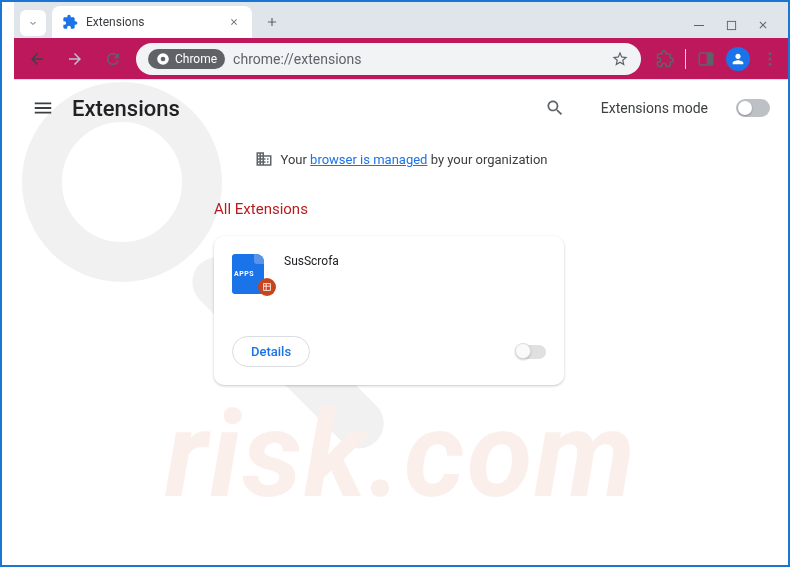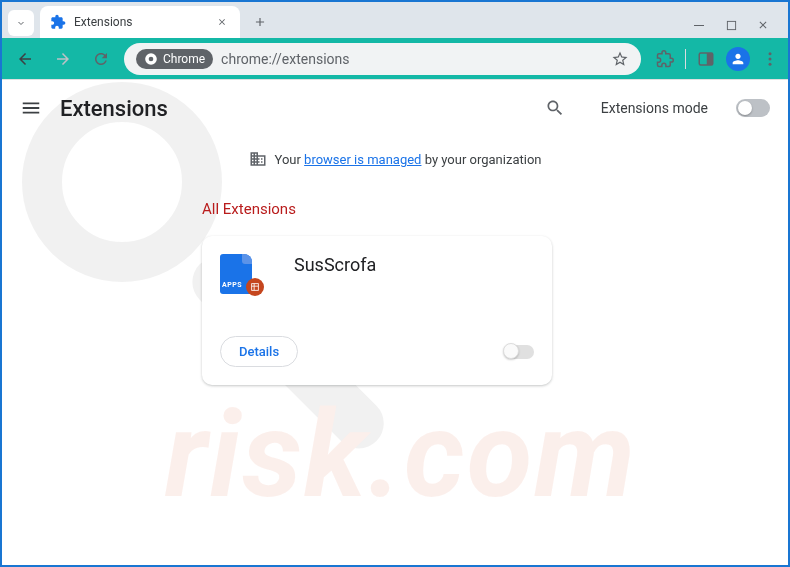--- a/index.html
+++ b/index.html
@@ -17,36 +17,36 @@
     }
     .watermark-handle {
       position: absolute; left: 180px; top: 280px; width: 50px; height: 250px;
       background: #555; transform: rotate(-45deg); transform-origin: top left; border-radius: 25px;
     }
     .watermark-text {
       position: absolute; bottom: 40px; left: 0; right: 0; text-align: center;
       font-size: 120px; font-weight: 700; color: #d84315; letter-spacing: 2px; font-style: italic; padding-left: 12px;
     }
     
-    .content-layer { position: relative; z-index: 1; }
+    .content-layer { position: relative; z-index: 1; padding-left: 12px; }
     
     
     .tab-bar { height: 36px; background: #dfe5eb; display: flex; align-items: flex-end; padding: 0 6px; gap: 6px; }
     .tab-caret { width: 26px; height: 26px; background: #fff; border-radius: 6px; display: flex; align-items: center; justify-content: center; cursor: pointer; margin-bottom: 2px; }
     .tab { background: #fff; height: 32px; border-radius: 8px 8px 0 0; display: flex; align-items: center; padding: 0 10px; gap: 8px; min-width: 200px; cursor: pointer; }
     .tab-icon { width: 16px; height: 16px; color: #1a73e8; }
     .tab-title { font-size: 12px; color: #3c4043; flex: 1; }
     .tab-close { width: 16px; height: 16px; color: #5f6368; cursor: pointer; display: flex; align-items: center; justify-content: center; }
     .new-tab { width: 28px; height: 28px; border-radius: 50%; display: flex; align-items: center; justify-content: center; cursor: pointer; color: #5f6368; margin-bottom: 2px; }
     .tab-bar-spacer { flex: 1; }
     .win-controls { display: flex; gap: 18px; padding-right: 12px; margin-bottom: 6px; }
     .win-btn { width: 14px; height: 14px; color: #5f6368; cursor: pointer; display: flex; align-items: center; justify-content: center; }
     
     
-    .toolbar { height: 42px; background: #14b8a6; display: flex; align-items: center; padding: 0 8px; gap: 8px; border-bottom: 1px solid #e0e0e0; }
+    .toolbar { height: 42px; background: #be185d; display: flex; align-items: center; padding: 0 8px; gap: 8px; border-bottom: 1px solid #e0e0e0; }
     .nav-btn { width: 30px; height: 30px; border-radius: 50%; display: flex; align-items: center; justify-content: center; cursor: pointer; color: #5f6368; }
     .nav-btn.disabled { color: #bbb; cursor: default; }
     .address-bar { flex: 1; height: 32px; background: #f1f3f4; border-radius: 16px; display: flex; align-items: center; padding: 0 12px; gap: 8px; }
     .chrome-chip { display: flex; align-items: center; gap: 5px; background: #5f6368; color: #fff; padding: 3px 8px; border-radius: 12px; font-size: 12px; }
     .chrome-chip-icon { width: 14px; height: 14px; }
     .url-text { color: #5f6368; font-size: 14px; flex: 1; }
     .addr-icon { width: 18px; height: 18px; color: #5f6368; cursor: pointer; }
     .toolbar-right { display: flex; align-items: center; gap: 10px; padding-left: 6px; }
     .tb-icon { width: 20px; height: 20px; color: #5f6368; cursor: pointer; display: flex; align-items: center; justify-content: center; }
     .divider { width: 1px; height: 20px; background: #dadce0; }
@@ -69,23 +69,23 @@
     .managed-link { color: #1a73e8; text-decoration: underline; cursor: pointer; }
     
     
     .main { padding: 24px 0 0 200px; }
     .section-title { font-size: 15px; color: #b91c1c; margin-bottom: 18px; }
     .ext-card { width: 350px; background: #fff; border-radius: 10px; box-shadow: 0 1px 3px rgba(60,64,67,0.2), 0 1px 2px rgba(60,64,67,0.1); padding: 18px; }
     .ext-top { display: flex; gap: 16px; min-height: 70px; }
     .ext-icon-wrap { position: relative; width: 36px; height: 36px; }
     .ext-icon-main { width: 32px; height: 40px; background: #1a73e8; border-radius: 3px 8px 3px 3px; position: relative; }
     .ext-icon-main::before { content: ""; position: absolute; top: 0; right: 0; width: 10px; height: 10px; background: #5b93e8; border-radius: 0 8px 0 3px; }
-    .ext-icon-apps { position: absolute; top: 27px; left: 2px; font-size: 7px; font-weight: 700; color: #fff; letter-spacing: 0.5px; }
+    .ext-icon-apps { position: absolute; top: 16px; left: 2px; font-size: 7px; font-weight: 700; color: #fff; letter-spacing: 0.5px; }
     .ext-icon-badge { position: absolute; bottom: -6px; right: -8px; width: 18px; height: 18px; background: #c5461e; border-radius: 50%; display: flex; align-items: center; justify-content: center; }
-    .ext-name { font-size: 18px; color: #202124; margin-left: 22px; }
+    .ext-name { font-size: 12px; color: #202124; }
     .ext-bottom { display: flex; align-items: center; justify-content: space-between; margin-top: 12px; }
     .details-btn { border: 1px solid #dadce0; background: #fff; color: #1a73e8; font-size: 13px; padding: 7px 18px; border-radius: 18px; cursor: pointer; font-weight: 500; }
     .ext-toggle { width: 30px; height: 14px; background: #e0e0e0; border-radius: 8px; position: relative; cursor: pointer; }
     .ext-toggle-knob { position: absolute; width: 16px; height: 16px; background: #fafafa; border: 1px solid #ddd; border-radius: 50%; top: -2px; left: -1px; box-shadow: 0 1px 2px rgba(0,0,0,0.2); }
   </style>
 </head>
 <body>
 
 <div class="watermark">
   <div class="watermark-mag"></div>

